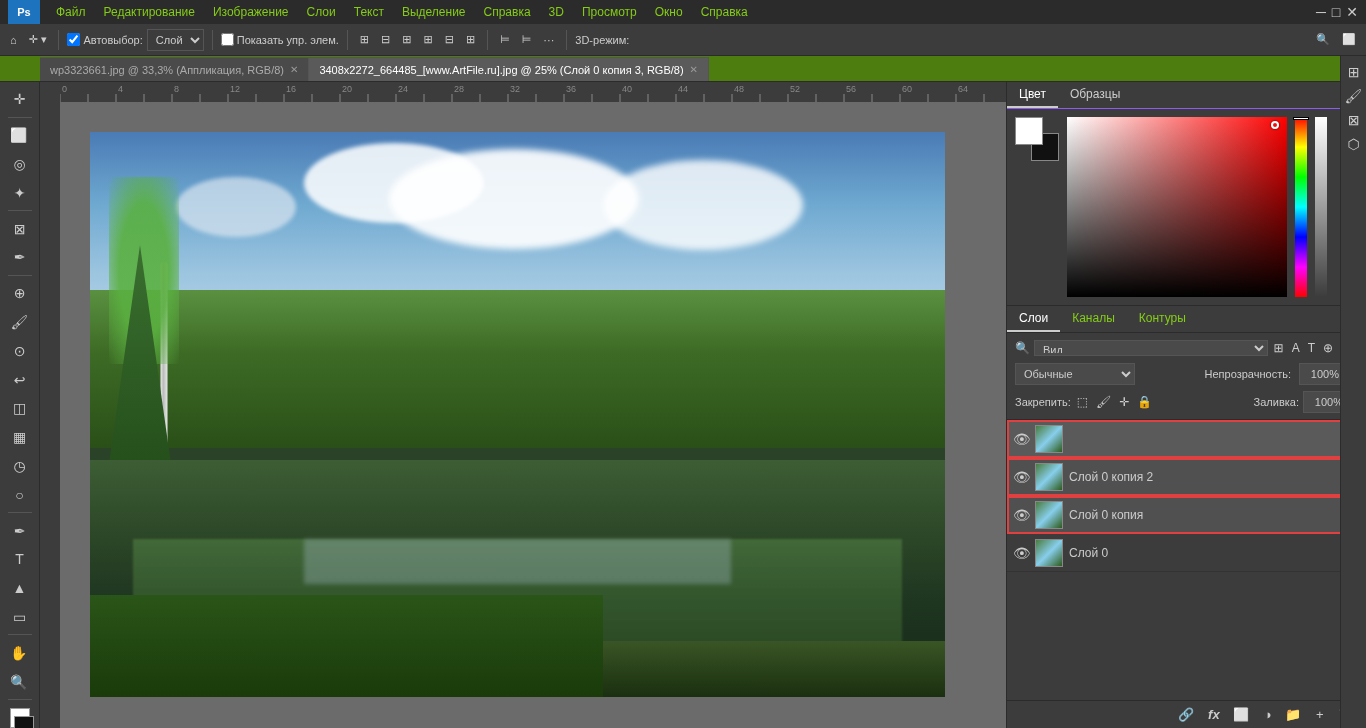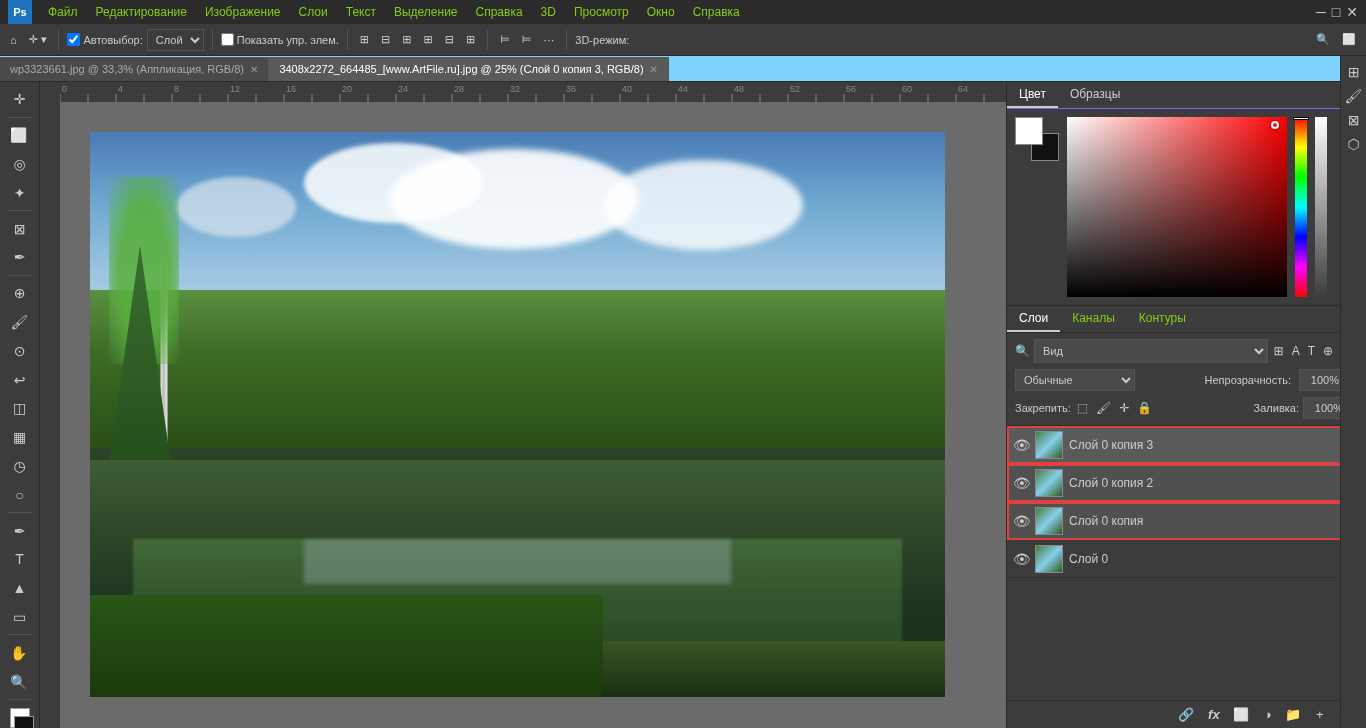--- a/index.html
+++ b/index.html
@@ -1,31 +1,31 @@
 <!DOCTYPE html>
 <html><head>
   <meta charset="utf-8">
   <style>
     * { margin: 0; padding: 0; box-sizing: border-box; }
     body { background: #3c3c3c; color: #ccc; font-family: 'Arial', sans-serif; font-size: 12px; width: 1366px; height: 728px; overflow: hidden; }
 
     
     .menu-bar { background: #2b2b2b; height: 24px; display: flex; align-items: center; padding: 0 8px; gap: 2px; }
-    .menu-bar .logo { width: 24px; height: 24px; background: #1e73be; display: flex; align-items: center; justify-content: center; color: white; font-weight: bold; font-size: 11px; margin-right: 6px; }
+    .menu-bar .logo { width: 32px; height: 24px; background: #1e73be; display: flex; align-items: center; justify-content: center; color: white; font-weight: bold; font-size: 11px; margin-right: 6px; }
     .menu-item { padding: 2px 8px; color: #84cc16; cursor: pointer; font-size: 12px; }
 
     
     .toolbar { background: #3c3c3c; height: 32px; display: flex; align-items: center; padding: 0 6px; gap: 4px; border-bottom: 1px solid #2b2b2b; }
     .tool-btn { background: none; border: none; color: #ccc; cursor: pointer; padding: 2px 4px; font-size: 11px; display: flex; align-items: center; gap: 2px; }
     .tool-separator { width: 1px; height: 20px; background: #555; margin: 0 4px; }
     .tool-select { background: #3c3c3c; border: 1px solid #555; color: #ccc; font-size: 11px; padding: 2px 4px; height: 22px; }
     .tool-checkbox-label { color: #ccc; font-size: 11px; display: flex; align-items: center; gap: 3px; }
 
     
-    .tab-bar { background: #7dd3fc; height: 26px; display: flex; align-items: center; border-bottom: 1px solid #2b2b2b; }
+    .tab-bar { background: #4d7c0f; height: 26px; display: flex; align-items: flex-end; padding-left: 40px; border-bottom: 1px solid #2b2b2b; }
     .tab { height: 24px; padding: 0 10px; display: flex; align-items: center; gap: 6px; font-size: 11px; cursor: pointer; background: #4a4a4a; border-top: 1px solid #555; border-right: 1px solid #555; color: #aaa; }
     .tab.active { background: #5a5a5a; color: #fff; }
     .tab-close { font-size: 10px; color: #999; cursor: pointer; }
 
     
     .main-layout { display: flex; height: calc(728px - 24px - 32px - 26px); }
 
     
     .left-toolbar { width: 40px; background: #3c3c3c; border-right: 1px solid #2b2b2b; display: flex; flex-direction: column; align-items: center; padding-top: 4px; gap: 2px; }
     .lt-btn { width: 28px; height: 28px; background: none; border: none; color: #ccc; cursor: pointer; display: flex; align-items: center; justify-content: center; font-size: 14px; }
@@ -46,21 +46,21 @@
 
     
     .layers-panel { flex: 1; display: flex; flex-direction: column; overflow: hidden; }
     .layers-tabs { display: flex; background: #3c3c3c; border-bottom: 1px solid #2b2b2b; align-items: center; }
     .layers-tab { padding: 5px 12px; font-size: 12px; cursor: pointer; color: #84cc16; border-bottom: 2px solid transparent; }
     .layers-tab.active { color: #fff; border-bottom: 2px solid #ccc; }
     .layers-menu-btn { margin-left: auto; padding: 4px 8px; color: #999; cursor: pointer; }
 
     .layers-toolbar { padding: 6px 8px; display: flex; flex-direction: column; gap: 6px; border-bottom: 1px solid #2b2b2b; }
     .layers-search { display: flex; align-items: center; gap: 4px; }
-    .layers-filter-select { background: #4a4a4a; border: 1px solid #555; color: #ccc; font-size: 11px; padding: 2px 4px; height: 24px; flex: 1; }
+    .layers-filter-select { background: #4a4a4a; border: 1px solid #555; color: #ccc; font-size: 11px; padding: 2px 4px; height: 16px; flex: 1; }
 
     .layers-row2 { display: flex; align-items: center; gap: 8px; }
     .blend-select { background: #4a4a4a; border: 1px solid #555; color: #ccc; font-size: 11px; padding: 2px 4px; height: 22px; width: 120px; }
     .opacity-label { color: #ccc; font-size: 11px; margin-left: auto; white-space: nowrap; }
     .opacity-input { background: #4a4a4a; border: 1px solid #555; color: #ccc; font-size: 11px; width: 45px; text-align: right; padding: 2px 4px; height: 22px; }
 
     .layers-row3 { display: flex; align-items: center; gap: 4px; }
     .lock-label { color: #ccc; font-size: 11px; }
     .lock-btn { background: none; border: none; color: #ccc; cursor: pointer; font-size: 12px; padding: 2px; }
     .fill-label { color: #ccc; font-size: 11px; margin-left: auto; }
@@ -386,21 +386,20 @@
         </div>
       </div>
 
       <div class="layers-list">
 
         <div class="layer-item" style="background:#5a5a5a;outline:2px solid #e04040;outline-offset:-2px;">
           <span class="layer-visibility">👁</span>
           <div class="layer-thumb">
             <div class="layer-thumb-img"></div>
           </div>
-          <span class="layer-name">Слой 0 копия 3</span>
         </div>
 
         <div class="layer-item" style="background:#505050;outline:2px solid #e04040;outline-offset:-2px;">
           <span class="layer-visibility">👁</span>
           <div class="layer-thumb">
             <div class="layer-thumb-img"></div>
           </div>
           <span class="layer-name">Слой 0 копия 2</span>
         </div>
 

